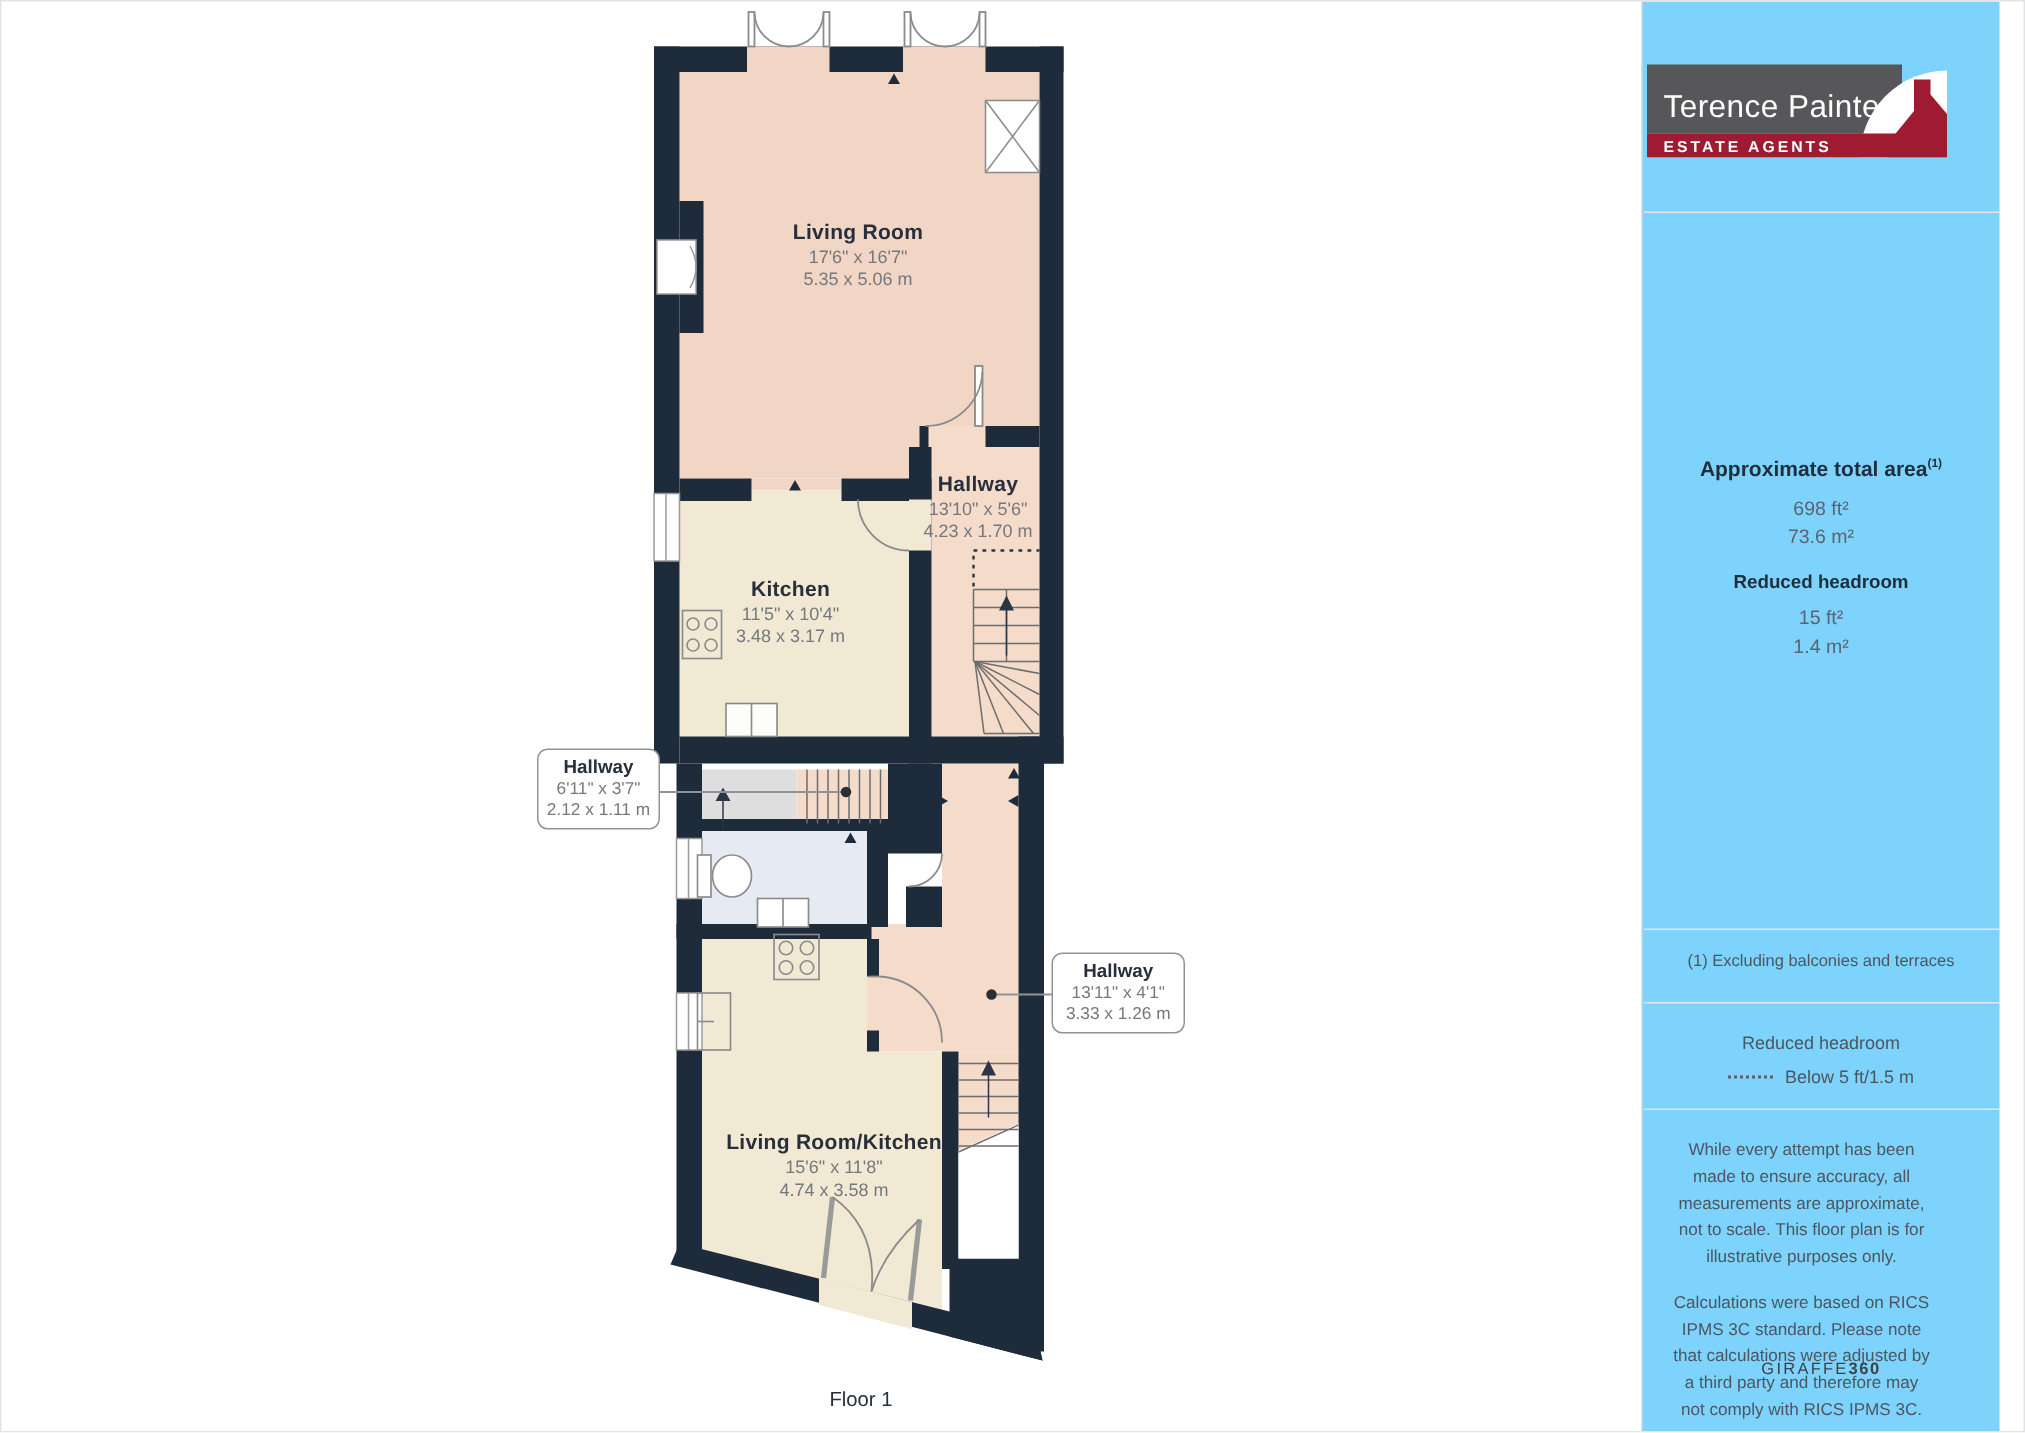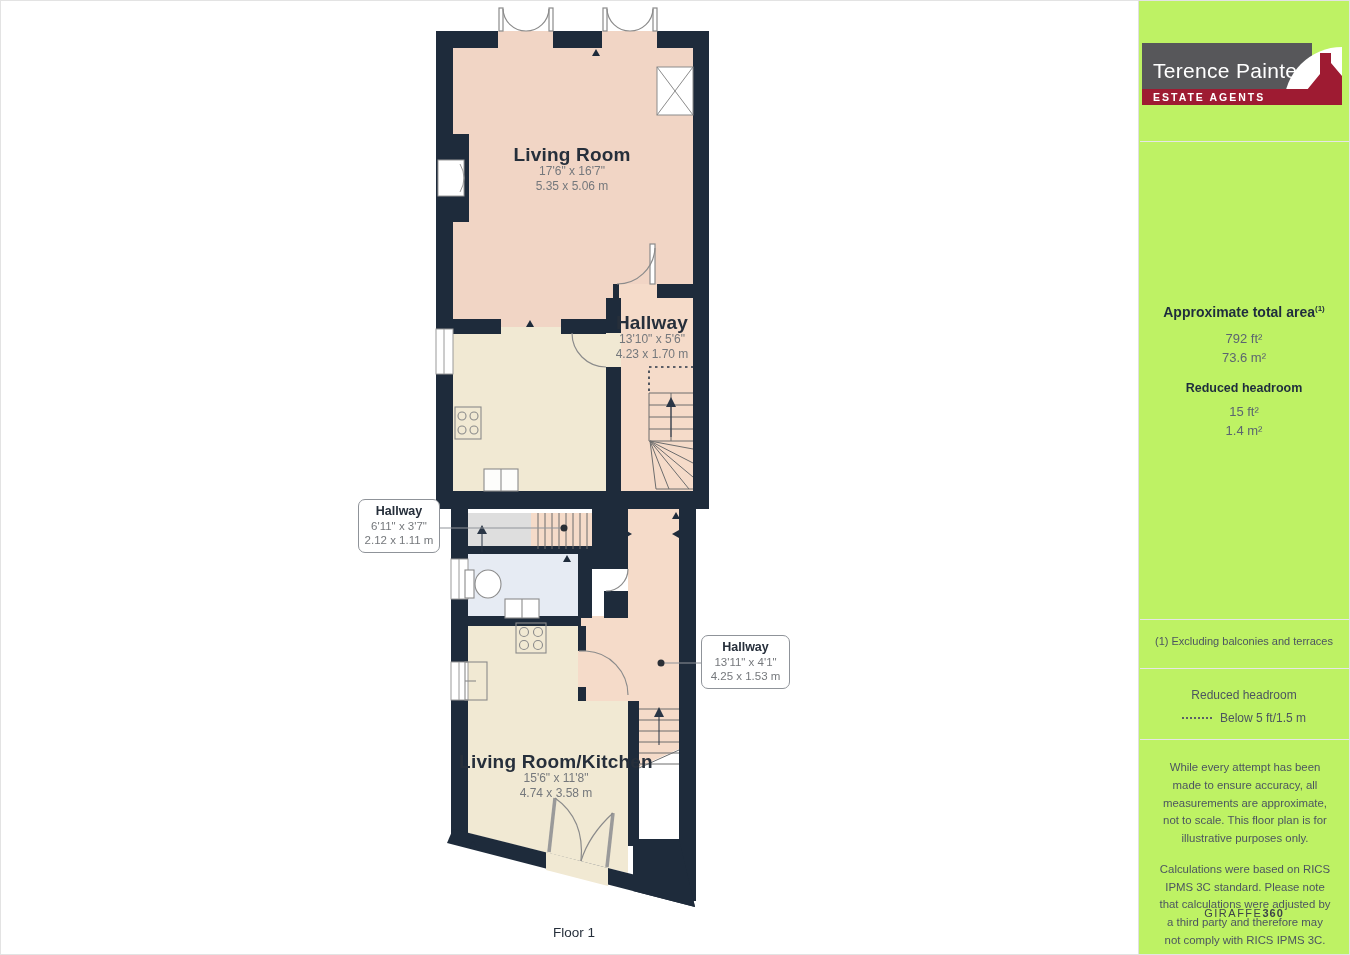--- a/index.html
+++ b/index.html
@@ -2,28 +2,28 @@
 <html><head>
 <meta charset="utf-8">
 <style>
   html,body{margin:0;padding:0;background:#fff;}
   .page{position:relative;width:1350px;height:955px;background:#ffffff;
         border:1px solid #e3e3e3;box-sizing:border-box;overflow:hidden;
         font-family:"Liberation Sans", sans-serif;}
   .plan-svg{position:absolute;left:0;top:0;}
   
   .room-label{position:absolute;text-align:center;color:#75787c;font-size:12px;line-height:15px;z-index:5;}
-  .room-label .rn{color:#262f3b;font-weight:bold;font-size:19px;margin-bottom:2px;letter-spacing:.2px;}
+  .room-label .rn{color:#262f3b;font-weight:bold;font-size:14px;margin-bottom:2px;letter-spacing:.2px;}
   .callout{position:absolute;background:#fff;border:1px solid #8f9399;border-radius:7px;
            text-align:center;padding:4px 4px 5px 4px;font-size:11.5px;line-height:14px;color:#75787c;z-index:6;box-sizing:border-box;}
   .callout .rn{font-size:12.5px;font-weight:bold;color:#262f3b;margin-bottom:1px;}
   .floor-label{position:absolute;left:493px;top:924px;width:160px;text-align:center;
                font-size:13.5px;font-weight:normal;color:#262f3b;z-index:5;}
   
-  .sidebar{position:absolute;top:0;right:0;width:211px;height:955px;background:#bef264;
+  .sidebar{position:absolute;top:0;right:16px;width:239px;height:955px;background:#7dd3fc;
            border-left:1px solid #e0e0e0;box-sizing:border-box;}
   .sb-divider{position:absolute;left:1px;right:0;height:1px;background:#e6e6e6;}
   .logo{position:absolute;top:38px;left:3px;width:200px;height:66px;}
   .area-block{position:absolute;top:303px;left:0;width:100%;text-align:center;color:#5b6570;}
   .area-title{font-size:14px;font-weight:bold;color:#1f2d3d;margin-bottom:9px;}
   .area-title sup{font-size:8px;}
   .area-val{font-size:13px;line-height:19px;}
   .area-sub{font-size:12.5px;font-weight:bold;color:#1f2d3d;margin-top:14px;margin-bottom:7px;}
   .footnote{position:absolute;top:634px;left:0;width:100%;text-align:center;
             font-size:11px;color:#4c5560;}
@@ -247,38 +247,43 @@
     <div>17'6" x 16'7"</div>
     <div>5.35 x 5.06 m</div>
   </div>
 
   <div class="room-label" style="left:586px;top:314px;width:130px;">
     <div class="rn">Hallway</div>
     <div>13'10" x 5'6"</div>
     <div>4.23 x 1.70 m</div>
   </div>
 
+  <div class="room-label" style="left:446px;top:384px;width:160px;">
+    <div class="rn">Kitchen</div>
+    <div>11'5" x 10'4"</div>
+    <div>3.48 x 3.17 m</div>
+  </div>
 
 
   <div class="room-label" style="left:455px;top:729px;width:200px;margin-top:24px;">
     <div class="rn">Living Room/Kitchen</div>
     <div>15'6" x 11'8"</div>
     <div>4.74 x 3.58 m</div>
   </div>
 
   <div class="callout" style="left:357px;top:498px;width:82px;">
     <div class="rn">Hallway</div>
     <div>6'11" x 3'7"</div>
     <div>2.12 x 1.11 m</div>
   </div>
 
   <div class="callout" style="left:700px;top:634px;width:89px;">
     <div class="rn">Hallway</div>
     <div>13'11" x 4'1"</div>
-    <div>4.25 x 1.53 m</div>
+    <div>3.33 x 1.26 m</div>
   </div>
 
   <div class="floor-label">Floor 1</div>
 
   <aside class="sidebar">
 
     <div class="logo">
       <svg width="200" height="66" viewBox="0 0 200 66">
         <rect x="0" y="4" width="170" height="46" fill="#57575a"></rect>
         <path d="M 142 66 A 58 58 0 0 1 200 8 L 200 66 Z" fill="#ffffff"></path>
@@ -286,21 +291,21 @@
         <rect x="0" y="50" width="200" height="16" fill="#9e1b32"></rect>
         <text x="11" y="39" fill="#ffffff" font-size="21" font-family="Liberation Sans, sans-serif" letter-spacing="0.3">Terence Painter</text>
         <text x="11" y="62" fill="#ffffff" font-size="10.5" font-weight="bold" font-family="Liberation Sans, sans-serif" letter-spacing="2">ESTATE AGENTS</text>
       </svg>
     </div>
 
     <div class="sb-divider" style="top:140px;"></div>
 
     <div class="area-block">
       <div class="area-title"><span>Approximate total area</span><sup>(1)</sup></div>
-      <div class="area-val">792 ft²</div>
+      <div class="area-val">698 ft²</div>
       <div class="area-val">73.6 m²</div>
       <div class="area-sub">Reduced headroom</div>
       <div class="area-val">15 ft²</div>
       <div class="area-val">1.4 m²</div>
     </div>
 
     <div class="sb-divider" style="top:618px;"></div>
 
     <div class="footnote">(1) Excluding balconies and terraces</div>
 

